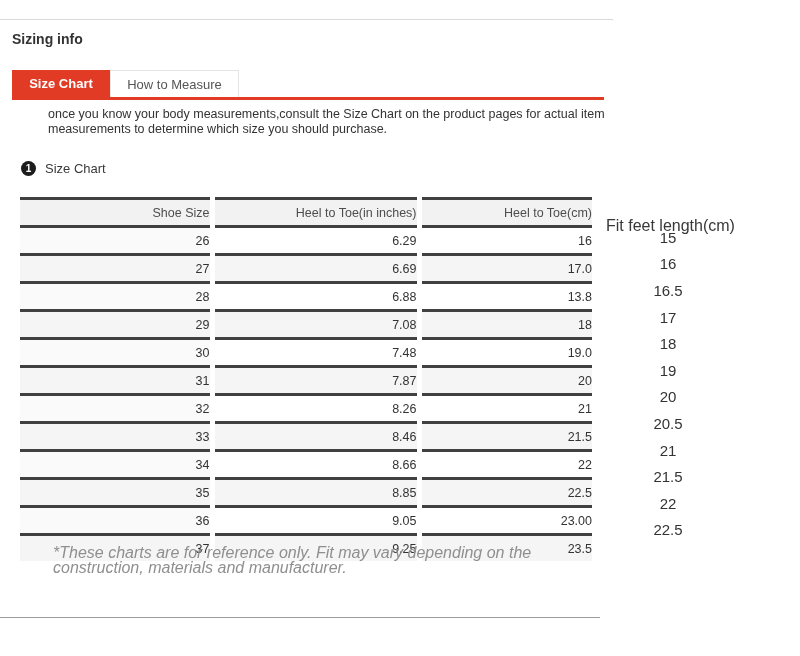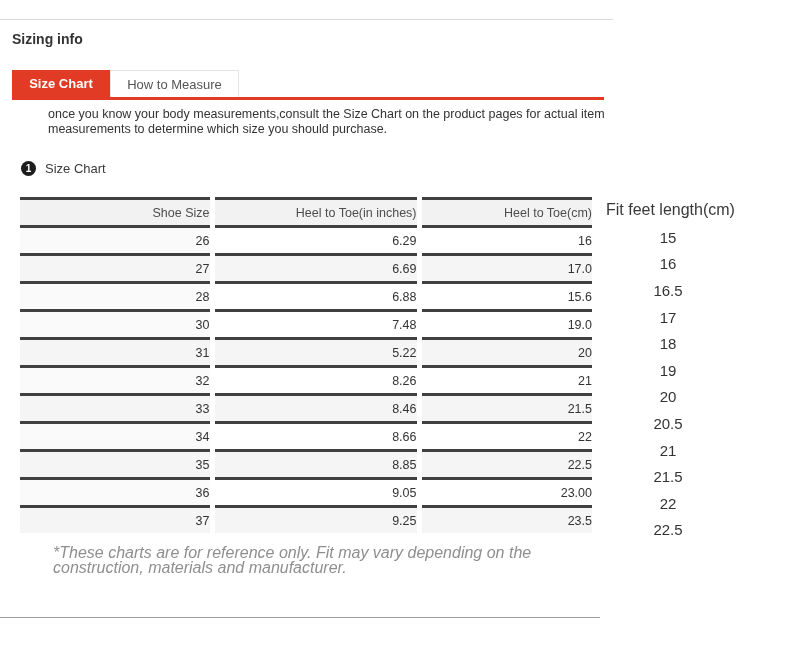--- a/index.html
+++ b/index.html
@@ -51,21 +51,21 @@
     border-top:3px solid #404040;
   }
   .size-table th + th, .size-table td + td { border-left:5px solid #ffffff; }
   .size-table th { background:#f2f2f2; color:#4d4d4d; }
   .size-table tr.shade td { background:#f5f5f5; }
   .size-table tr.plain td { background:#ffffff; }
   .size-table tr.plain td:first-child { background:#fafafa; }
   .col-size { width:192px; } .col-inch { width:207px; } .col-cm { width:173px; }
 
   .fit-header {
-    position:absolute; left:606px; top:201px; font-size:16px; color:#383838;
+    position:absolute; left:606px; top:217px; font-size:16px; color:#383838;
   }
   .fit-values {
     position:absolute; left:626px; top:224px; width:84px;
     font-size:15px; color:#333;
   }
   .fit-value {
     height:26.6px; display:flex; align-items:center; justify-content:center;
   }
   .footnote {
     position:absolute; left:20px; top:546px; width:570px;
@@ -116,30 +116,35 @@
           <td>16</td>
         </tr>
         <tr class="shade">
           <td>27</td>
           <td>6.69</td>
           <td>17.0</td>
         </tr>
         <tr class="plain">
           <td>28</td>
           <td>6.88</td>
-          <td>15.6</td>
+          <td>13.8</td>
+        </tr>
+        <tr class="shade">
+          <td>29</td>
+          <td>7.08</td>
+          <td>18</td>
         </tr>
         <tr class="plain">
           <td>30</td>
           <td>7.48</td>
           <td>19.0</td>
         </tr>
         <tr class="shade">
           <td>31</td>
-          <td>5.22</td>
+          <td>7.87</td>
           <td>20</td>
         </tr>
         <tr class="plain">
           <td>32</td>
           <td>8.26</td>
           <td>21</td>
         </tr>
         <tr class="shade">
           <td>33</td>
           <td>8.46</td>

